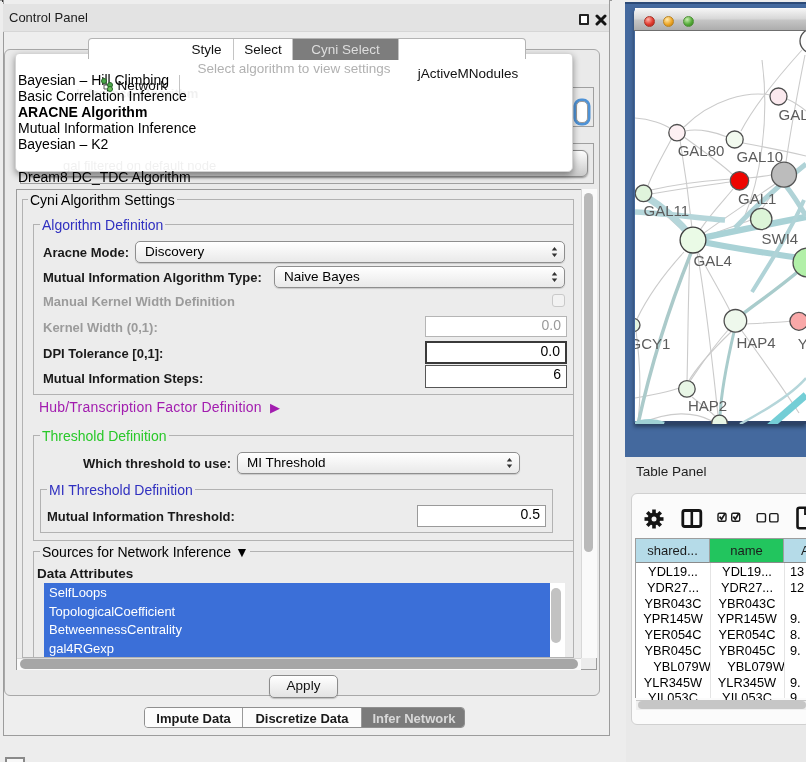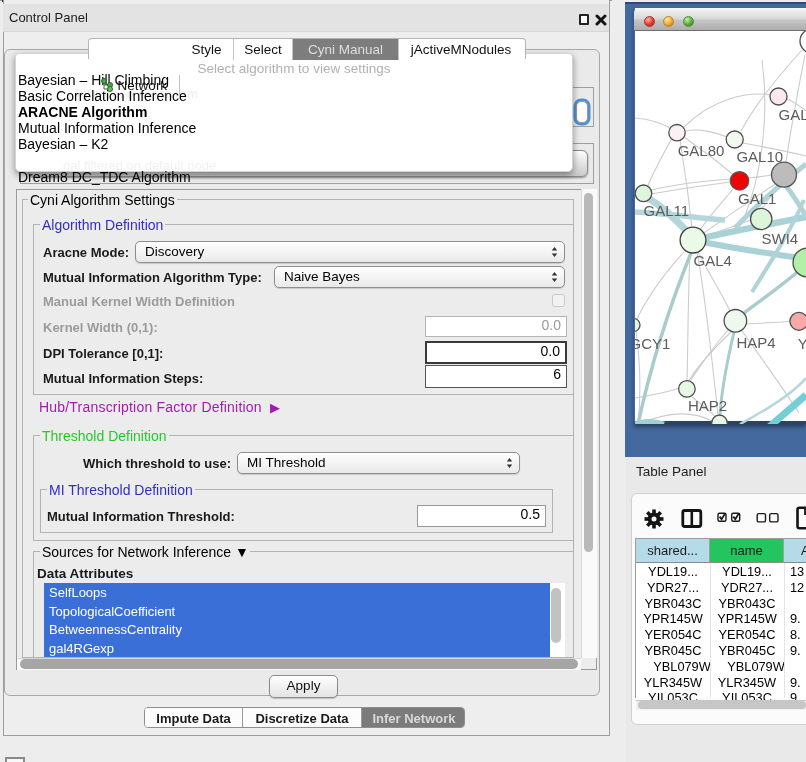--- a/index.html
+++ b/index.html
@@ -99,22 +99,22 @@
 
 <div class="abs tabbar" style="left:88px; width:438px; border-radius:4px 4px 0 0;">
   <div class="seg" style="left:0; width:91px;margin-top:36px;"><svg width="13" height="14" viewBox="0 0 13 14" style="vertical-align:-2px">
         <path d="M3 4 L3 11 L8 11 M3 7 L8 7" stroke="#555" fill="none" stroke-width="1"></path>
         <circle cx="3" cy="3" r="2.5" fill="#4aa84a" stroke="#2a662a"></circle>
         <circle cx="9" cy="7" r="2.5" fill="#4aa84a" stroke="#2a662a"></circle>
         <circle cx="9" cy="11" r="2.5" fill="#6abf5a" stroke="#2a662a"></circle>
       </svg> Network</div>
   <div class="seg" style="left:91px; width:54px;">Style</div>
   <div class="seg" style="left:145px; width:59px;">Select</div>
-  <div class="seg sel" style="left:204px; width:106px;">Cyni Manual</div>
-  <div class="seg" style="left:308px; width:128px; border-right:none;">jActiveMNodules</div>
+  <div class="seg sel" style="left:204px; width:106px;">Cyni Select</div>
+  <div class="seg" style="left:315px; width:128px; border-right:none;margin-top:24px;">jActiveMNodules</div>
 </div>
 
 <div class="abs" id="hidfs1"></div>
 <div class="abs" id="bluecombo"></div>
 <div class="abs" id="hidfs2"></div>
 <div class="abs" id="hidcombo"></div>
 
 <div class="abs" id="dd">
   <div id="ddhead">Select algorithm to view settings</div>
   <div style="position:absolute;left:60px;top:32.5px;font-size:13px;font-weight:bold;color:rgba(40,40,40,0.07);">Inference Algorithm</div>

